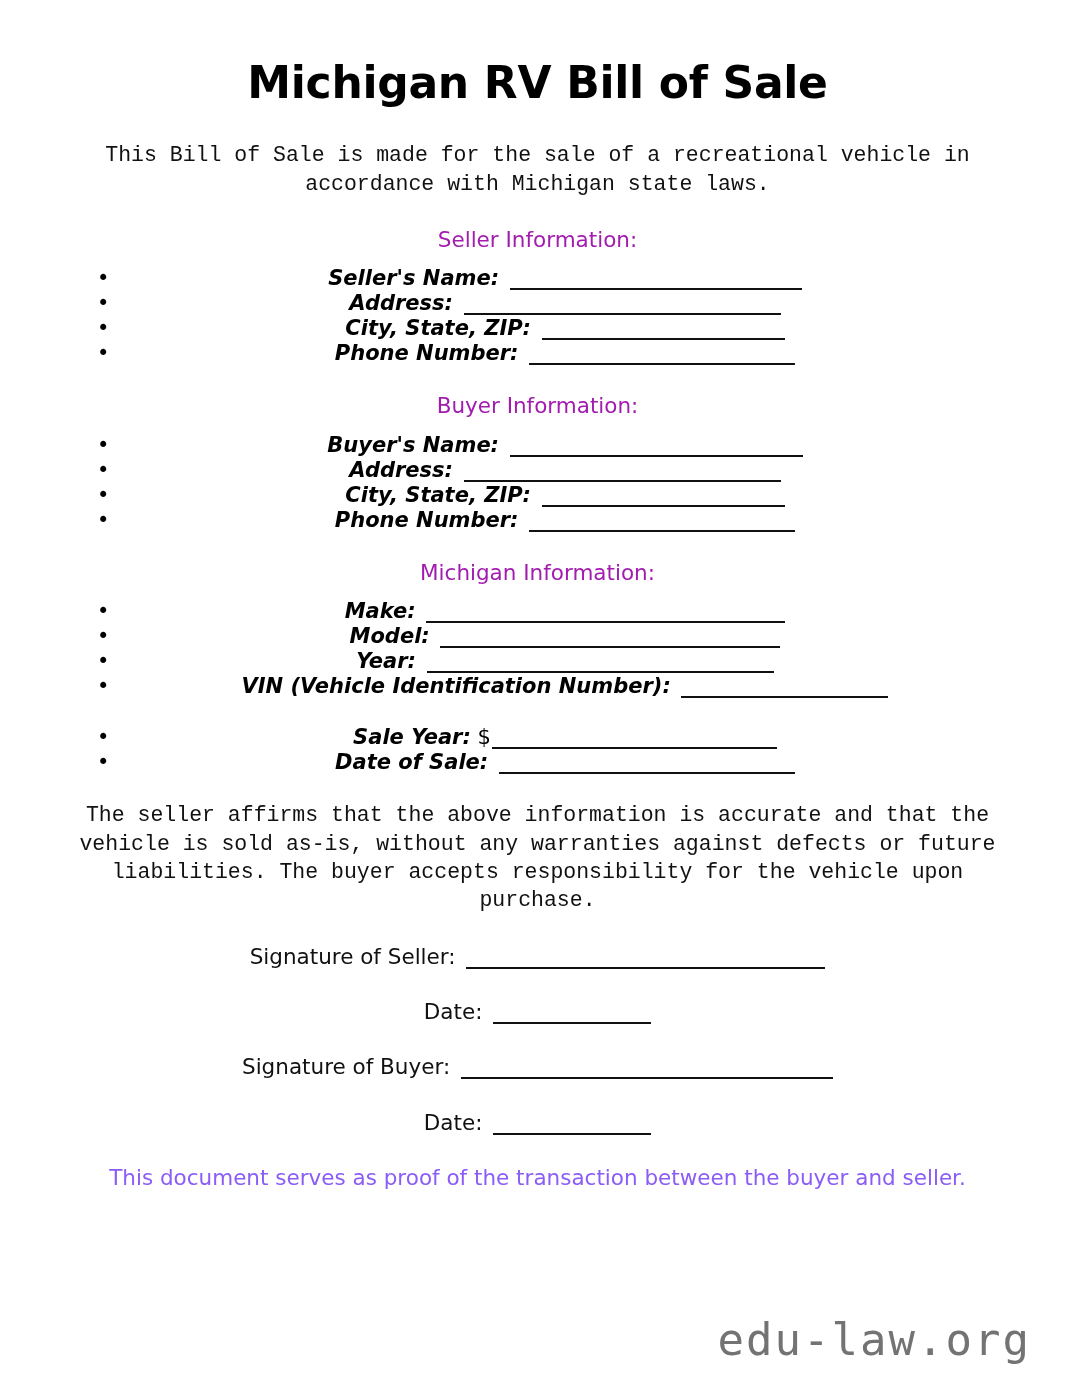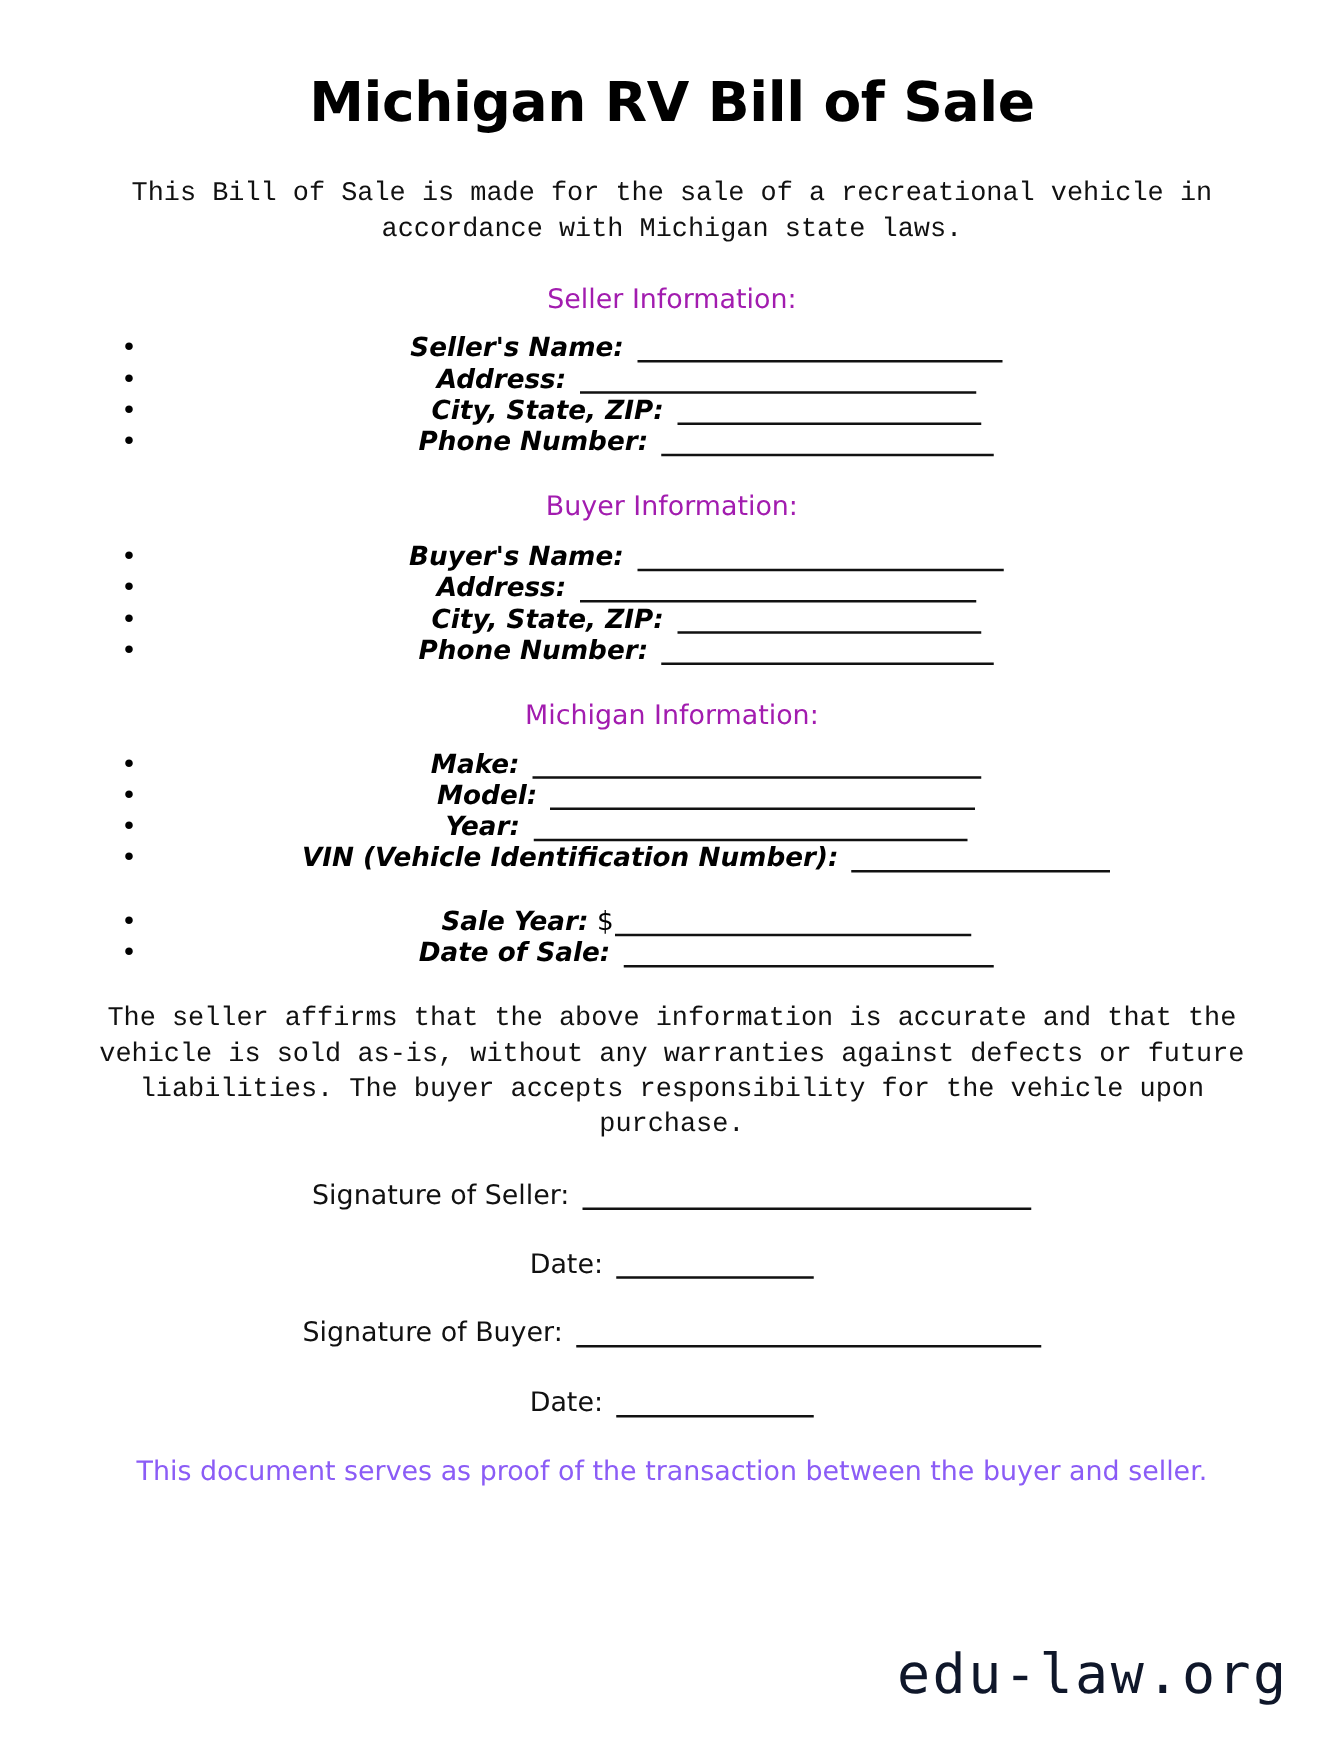--- a/index.html
+++ b/index.html
@@ -94,21 +94,21 @@
     margin: 16px;
     color: #8b5cf6;
   }
   .watermark {
     position: absolute;
     right: 44px;
     bottom: 26px;
     font-family: "DejaVu Sans Mono", monospace;
     font-size: 44px;
     letter-spacing: 2px;
-    color: #0f172a;
+    color: #737373;
     white-space: nowrap;
   }
 </style>
 </head>
 <body>
 
 <div class="page">
 
   <h1 class="doc-title">Michigan RV Bill of Sale</h1>
 

